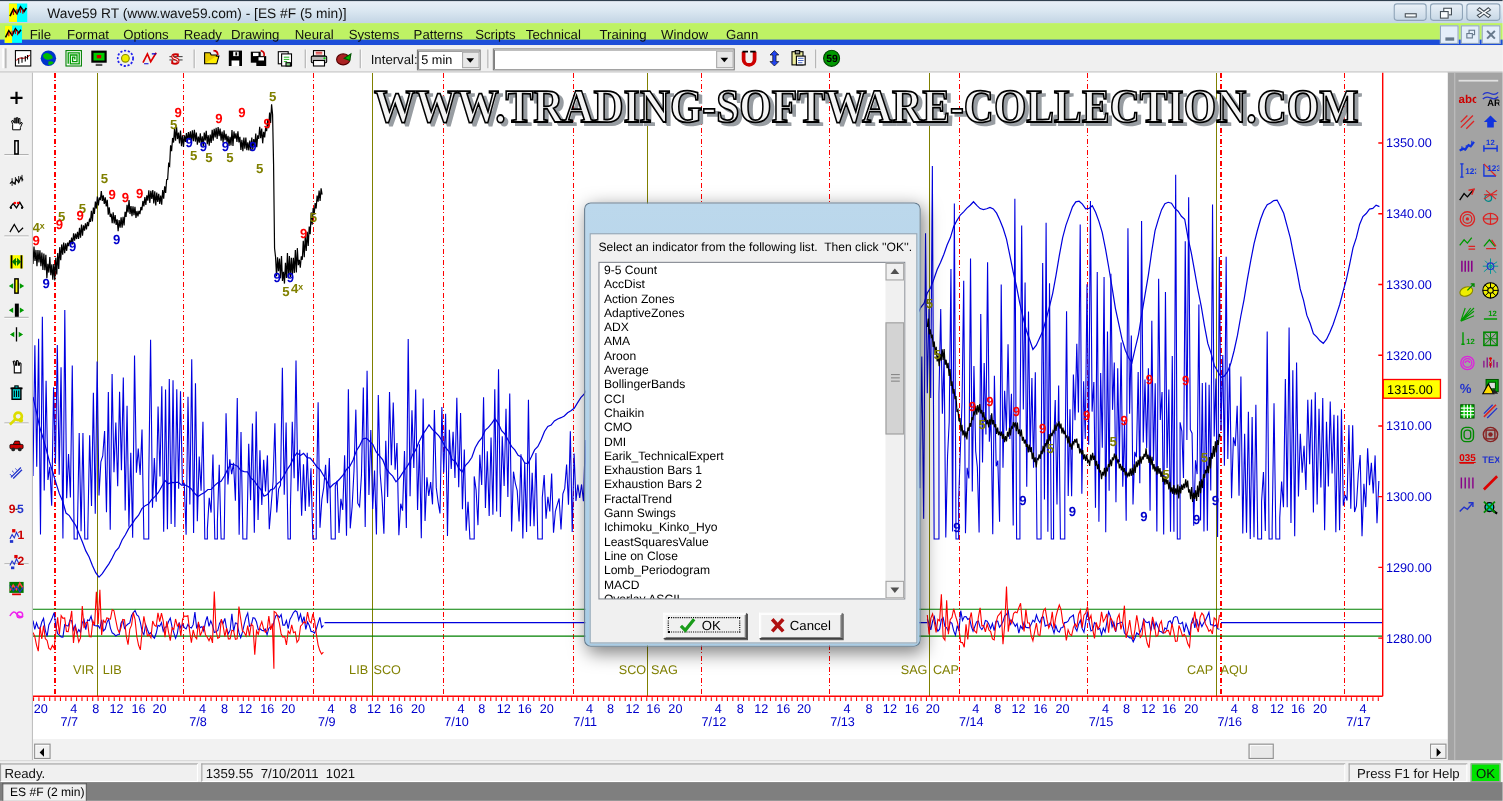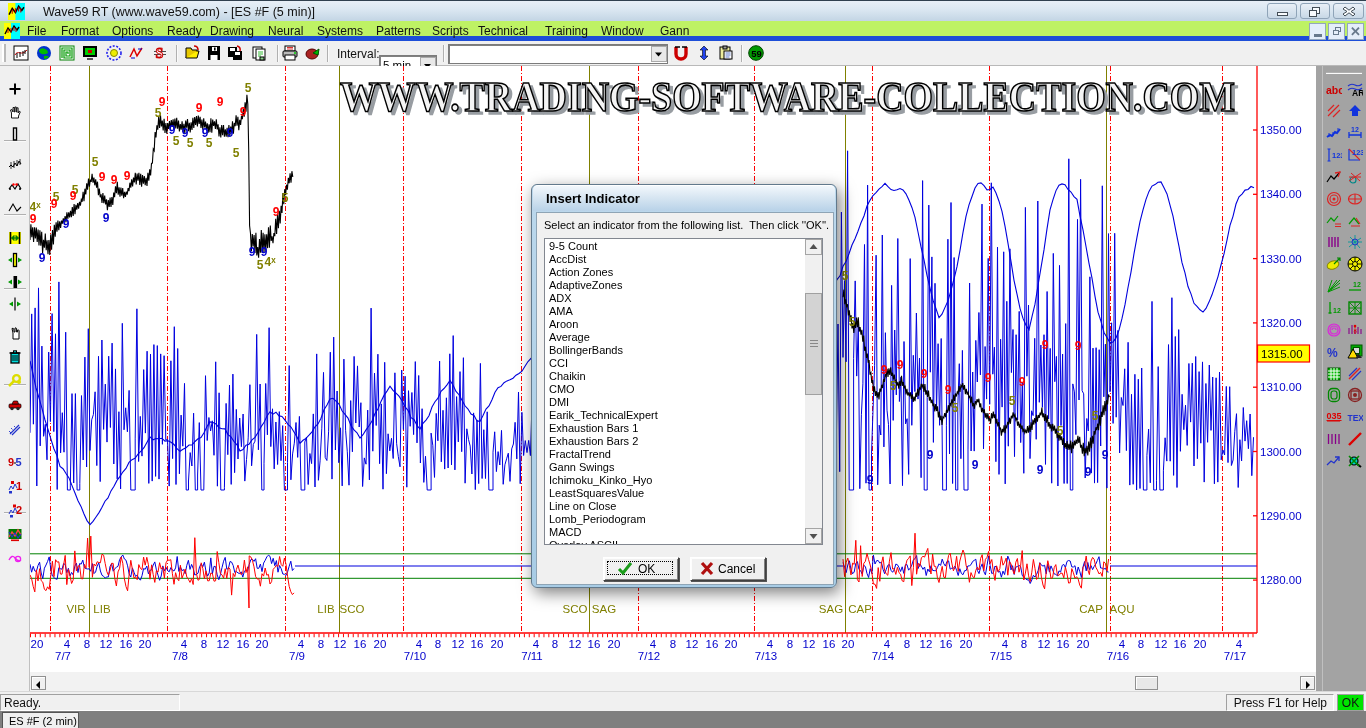--- a/index.html
+++ b/index.html
@@ -144,21 +144,21 @@
 <svg style="position:absolute;left:748px;top:45px" width="16" height="16" viewBox="0 0 16 16">
     <circle cx="8" cy="8" r="7.3" fill="#009900" stroke="#004400"></circle>
     <text x="3.2" y="11.5" font-size="9.5" font-weight="bold" fill="#000">59</text>
   </svg>
 <div style="position:absolute;left:176px;top:45px;width:2px;height:17px;border-left:1px solid #b0b0b0;border-right:1px solid #fafafa"></div>
 <div style="position:absolute;left:277px;top:45px;width:2px;height:17px;border-left:1px solid #b0b0b0;border-right:1px solid #fafafa"></div>
 <div style="position:absolute;left:327px;top:45px;width:2px;height:17px;border-left:1px solid #b0b0b0;border-right:1px solid #fafafa"></div>
 <div style="position:absolute;left:443px;top:45px;width:2px;height:17px;border-left:1px solid #b0b0b0;border-right:1px solid #fafafa"></div>
 <div style="position:absolute;left:741px;top:45px;width:2px;height:17px;border-left:1px solid #b0b0b0;border-right:1px solid #fafafa"></div>
 <span class="abs" style="left:337px;top:47px;font-size:12px;color:#111">Interval:</span>
-<div class="abs" style="left:379px;top:55px;width:58px;height:19px;background:#fff;border:1px solid #7b7b7b;box-shadow:inset 1px 1px 0 #808080">
+<div class="abs" style="left:379px;top:45px;width:58px;height:19px;background:#fff;border:1px solid #7b7b7b;box-shadow:inset 1px 1px 0 #808080">
   <span class="abs" style="left:3px;top:3px;font-size:11.5px">5 min</span>
   <div class="abs" style="left:40px;top:1px;width:16px;height:15px;background:#e8e8e8;border:1px solid #aaa">
     <svg width="14" height="13">
         <path d="M3 5 l3.5 4 3.5-4z" fill="#000"></path>
       </svg></div>
 </div>
 <div class="abs" style="left:448px;top:44px;width:220px;height:20px;background:#fff;border:1px solid #7b7b7b;box-shadow:inset 1px 1px 0 #808080">
   <div class="abs" style="left:202px;top:1px;width:16px;height:16px;background:#e8e8e8;border:1px solid #aaa">
     <svg width="14" height="14">
         <path d="M3 5.5 l3.5 4 3.5-4z" fill="#000"></path>
@@ -610,36 +610,36 @@
     <svg width="13" height="12">
         <path d="M5 2 L9 6 L5 10z" fill="#000"></path>
       </svg></div>
   <div class="abs" style="left:1105px;top:4px;width:23px;height:14px;background:#e8e8e8;border:1px solid #909090;box-shadow:inset 1px 1px 0 #fff"></div>
 </div>
 
 <div class="abs" style="left:0;top:691px;width:1366px;height:20px;background:#f0f0f0;border-top:1px solid #d8d8d8;font-size:12px;color:#111">
   <div class="abs" style="left:0;top:2px;width:180px;height:17px;border:1px solid;border-color:#a0a0a0 #fff #fff #a0a0a0">
       <span style="position:absolute;left:3px;top:1px">Ready.</span>
     </div>
+  <div class="abs" style="left:183px;top:2px;width:1040px;height:17px;border:1px solid;border-color:#a0a0a0 #fff #fff #a0a0a0">
+      <span style="position:absolute;left:3px;top:1px">1359.55&nbsp; 7/10/2011&nbsp; 1021</span>
+    </div>
   <div class="abs" style="left:1226px;top:2px;width:108px;height:17px;border:1px solid;border-color:#a0a0a0 #fff #fff #a0a0a0">
       <span style="position:absolute;right:6px;top:1px">Press F1 for Help</span>
     </div>
   <div class="abs" style="left:1337px;top:2px;width:27px;height:17px;background:#00e400;border:1px solid #a0a0a0;text-align:center;line-height:16px">OK</div>
 </div>
 
 <div class="abs" style="left:0;top:711px;width:1366px;height:17px;background:#7f7f7f">
   <div class="abs" style="left:2px;top:1px;width:77px;height:16px;background:#f0f0f0;border:1px solid #555;border-bottom:none;font-size:11px">
       <span style="position:absolute;left:6px;top:2px">ES #F (2 min)</span>
     </div>
 </div>
 
 <div class="abs" style="left:531px;top:184px;width:306px;height:404px;border-radius:6px;background:linear-gradient(#bcd8ec,#a8cce5);border:1px solid #62798c;box-shadow:3px 5px 16px rgba(0,0,0,0.5)">
-  <div class="abs" style="left:1px;top:0px;width:302px;height:26px;border-radius:5px 5px 0 0;background:linear-gradient(#f2f7fc,#d8e6f2 45%,#b8d2e8);border-top:1px solid #fff">
-    <span class="abs" style="left:13px;top:5px;font-size:13px;font-weight:bold;color:#000">Insert Indicator</span>
-  </div>
   <div class="abs" style="left:4px;top:27px;width:298px;height:373px;background:#f0f0f0;border:1px solid #8ea4b5">
     <span class="abs" style="left:7px;top:6px;font-size:11px;color:#000;white-space:nowrap">Select an indicator from the following list.&nbsp; Then click ''OK''.</span>
     <div class="abs" style="left:7px;top:25px;width:279px;height:307px;background:#fff;border:1px solid #828790;overflow:hidden;font-size:11px;color:#000;padding:1px 0 0 4px">
       <div style="height:13px;line-height:13.1px">9-5 Count</div>
         <div style="height:13px;line-height:13.1px">AccDist</div>
         <div style="height:13px;line-height:13.1px">Action Zones</div>
         <div style="height:13px;line-height:13.1px">AdaptiveZones</div>
         <div style="height:13px;line-height:13.1px">ADX</div>
         <div style="height:13px;line-height:13.1px">AMA</div>
         <div style="height:13px;line-height:13.1px">Aroon</div>

